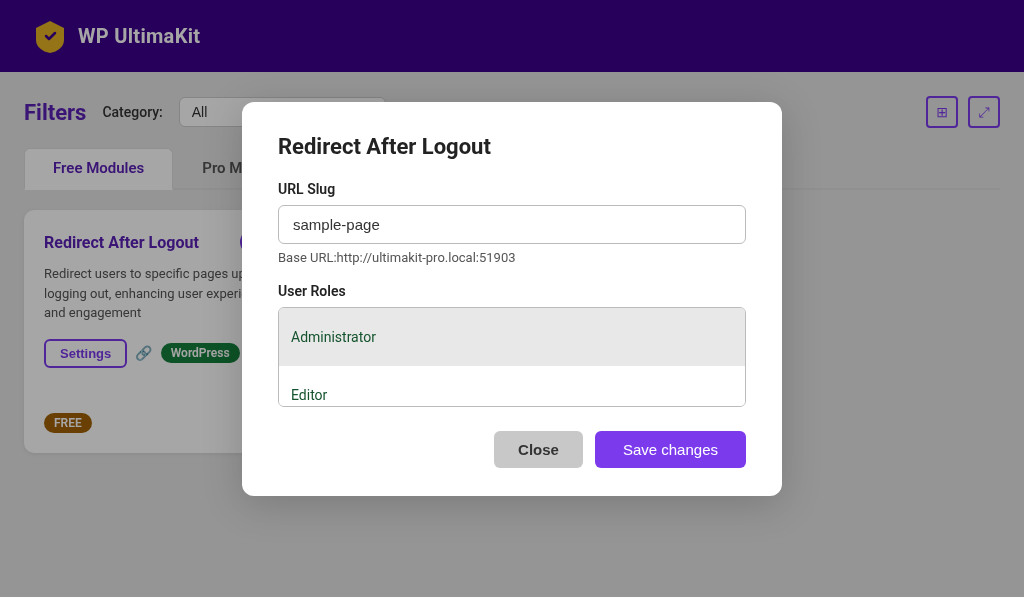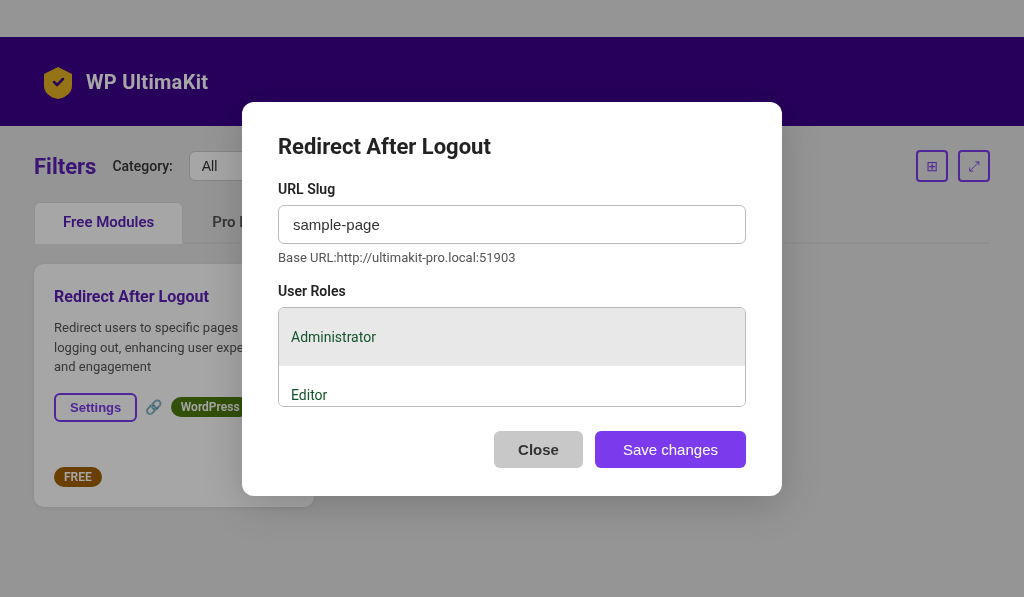--- a/index.html
+++ b/index.html
@@ -8,45 +8,44 @@
       background: #e5e5e5;
       width: 1024px;
       height: 597px;
       overflow: hidden;
       position: relative;
     }
 
     
     .header {
       background: #3d008c;
-      height: 89px;
-      display: flex;
-      align-items: center;
-      padding: 0 40px;
-      margin-top: 37px;
+      height: 72px;
+      display: flex;
+      align-items: center;
+      padding: 0 32px;
     }
     .header-logo {
       display: flex;
       align-items: center;
       gap: 10px;
     }
     .logo-icon {
       width: 36px;
       height: 36px;
     }
     .header-title {
       color: #fff;
       font-size: 20px;
       font-weight: 700;
       letter-spacing: 0.3px;
     }
 
     
     .main {
-      padding: 24px 34px;
+      padding: 24px 24px;
       position: relative;
     }
 
     
     .filters-bar {
       display: flex;
       align-items: center;
       gap: 16px;
       margin-bottom: 20px;
     }
@@ -180,21 +179,21 @@
       font-size: 14px;
       cursor: pointer;
     }
     .badge {
       border-radius: 20px;
       padding: 3px 10px;
       font-size: 12px;
       font-weight: 600;
     }
     .badge-wordpress {
-      background: #4d7c0f;
+      background: #15803d;
       color: #fff;
     }
     .badge-free {
       background: #a16207;
       color: #fff;
       margin-top: 37px;
     }
 
     
     .modal-overlay {

